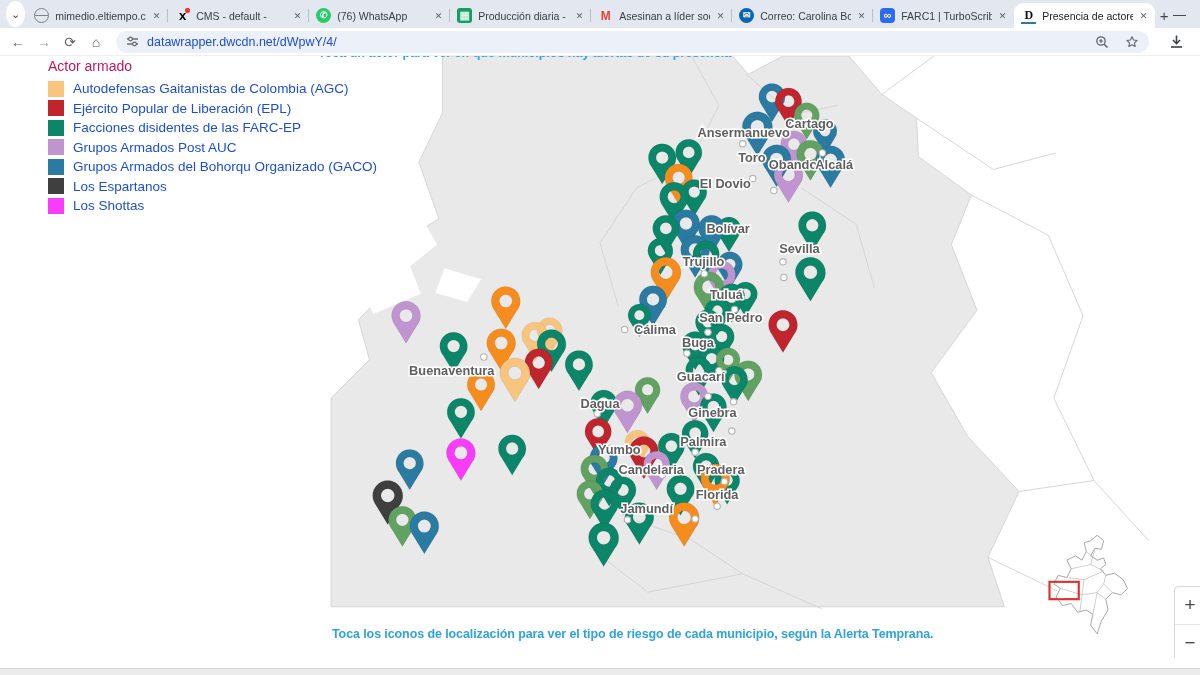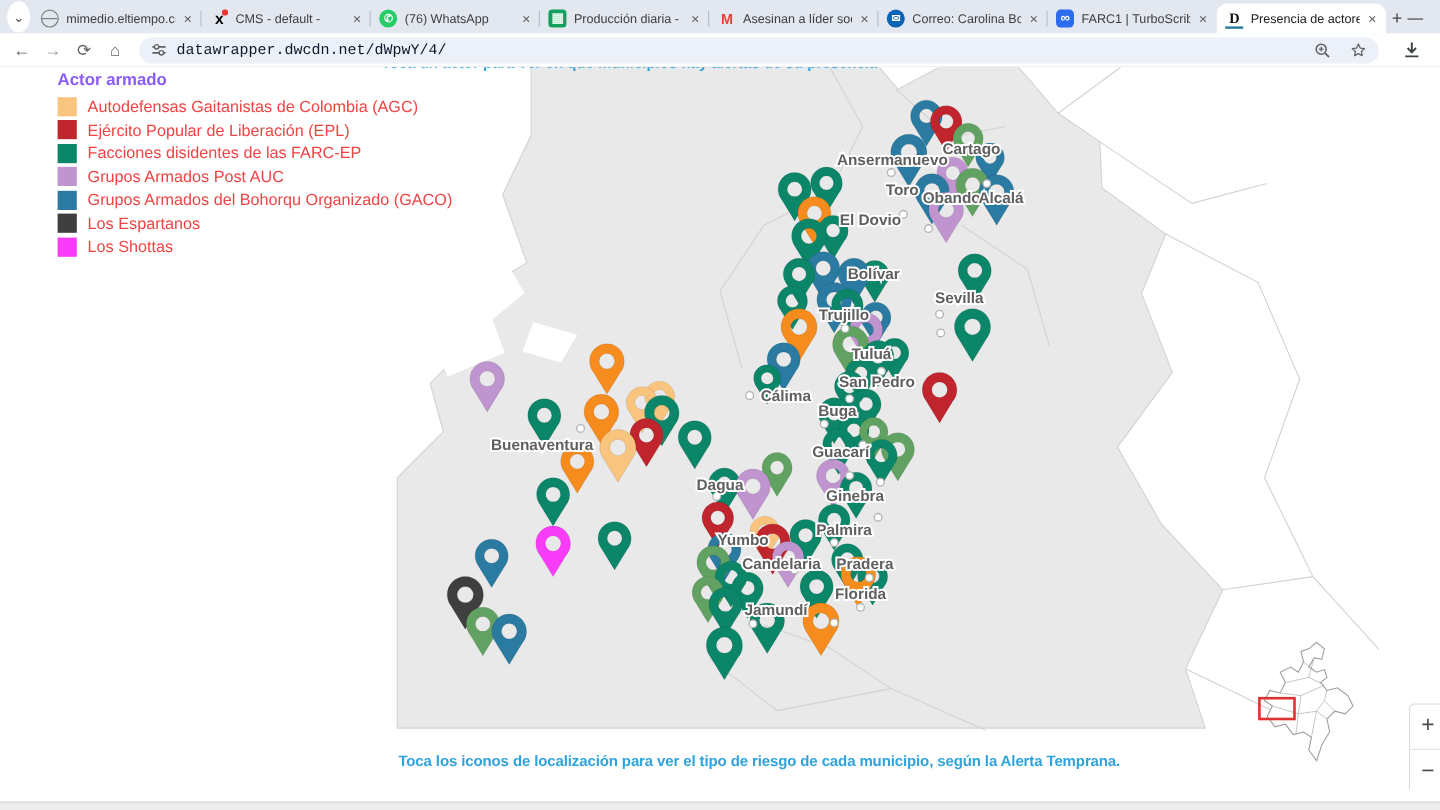--- a/index.html
+++ b/index.html
@@ -37,33 +37,33 @@
 
   .toolbar{position:absolute;top:28px;left:0;width:1200px;height:28px;background:#fff;
            display:flex;align-items:center;padding:0 6px;box-sizing:border-box;gap:2px;
            border-bottom:1px solid #efefef;}
   .navbtn{width:24px;height:24px;display:flex;align-items:center;justify-content:center;
           font-size:14px;color:#5f6368;flex:none;}
   .navbtn.fwd{color:#9aa0a6;}
   .omnibox{flex:1;height:22px;background:#ecf0f8;border-radius:12px;margin:0 6px;display:flex;
            align-items:center;padding:0 10px;gap:8px;}
   .siteinfo-icon{display:flex;flex:none;}
-  .url{font-size:12.5px;color:#0f172a;flex:1;white-space:nowrap;overflow:hidden;font-family:Liberation Mono, monospace;}
+  .url{font-size:12.5px;color:#1d4ed8;flex:1;white-space:nowrap;overflow:hidden;}
   .obx-icon{flex:none;display:flex;margin-left:8px;}
   .dl-icon{flex:none;display:flex;margin:0 10px 0 12px;}
 
   
   .content{position:absolute;top:56px;left:0;width:1200px;height:602px;background:#fff;overflow:hidden;}
   svg.mapcanvas{position:absolute;left:0;top:0;}
   .maplabel{font-size:14px;font-weight:bold;fill:#5f5f5f;stroke:#fff;stroke-width:3.5px;
             paint-order:stroke;text-anchor:middle;font-family:"Liberation Sans",sans-serif;}
 
   .legend{position:absolute;left:48px;top:2px;}
-  .legend-title{font-size:14px;font-weight:bold;color:#8b5cf6;margin-bottom:5px;}
-  .legend-item{display:flex;align-items:center;gap:9px;height:19.5px;font-size:13.5px;color:#ef4444;}
+  .legend-title{font-size:14px;font-weight:normal;color:#be185d;margin-bottom:5px;}
+  .legend-item{display:flex;align-items:center;gap:9px;height:19.5px;font-size:13.5px;color:#1d4ed8;}
   .swatch{width:16px;height:16px;flex:none;}
 
   .top-note{position:absolute;left:318px;top:-10px;font-size:12.5px;font-weight:bold;white-space:nowrap;}
   .bottom-note{position:absolute;left:299px;top:571px;font-size:12.5px;font-weight:bold;white-space:nowrap;
        letter-spacing:-0.1px;
        text-shadow:0 0 2px #fff,0 0 2px #fff,1px 1px 0 #fff,-1px -1px 0 #fff,1px -1px 0 #fff,-1px 1px 0 #fff;margin-left:33px;}
 
   .minimap{position:absolute;left:1040px;top:476px;}
   .zoomctl{position:absolute;left:1174px;top:530px;width:30px;height:74px;background:#fff;
            border:1px solid #d7d9dd;border-right:none;border-radius:5px 0 0 5px;

